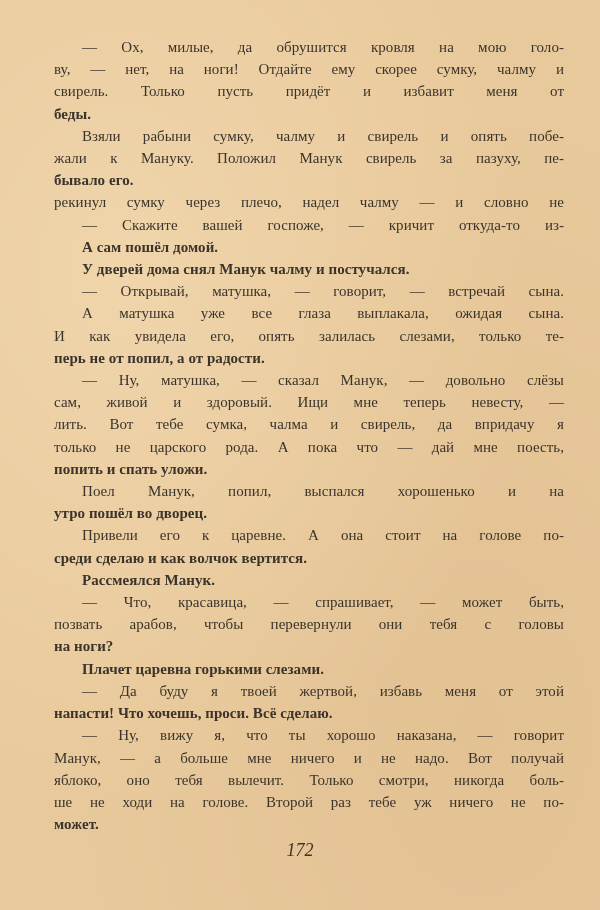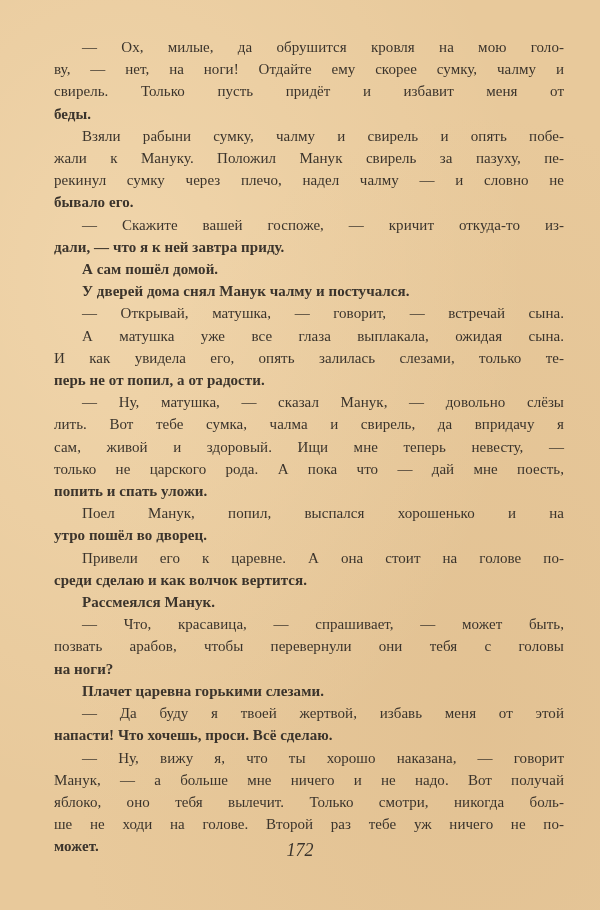--- a/index.html
+++ b/index.html
@@ -60,27 +60,26 @@
   <div class="para-block">
     <span class="line indent">— Ох, милые, да обрушится кровля на мою голо-</span>
     <span class="line">ву, — нет, на ноги! Отдайте ему скорее сумку, чалму и</span>
     <span class="line">свирель. Только пусть придёт и избавит меня от</span>
     <span class="line last">беды.</span>
   </div>
 
   <div class="para-block">
     <span class="line indent">Взяли рабыни сумку, чалму и свирель и опять побе-</span>
     <span class="line">жали к Мануку. Положил Манук свирель за пазуху, пе-</span>
+    <span class="line last">бывало его.</span>
     <span class="line">рекинул сумку через плечо, надел чалму — и словно не</span>
-    <span class="line last">бывало его.</span>
   </div>
 
   <div class="para-block">
     <span class="line indent">— Скажите вашей госпоже, — кричит откуда-то из-</span>
-    <span class="line last">дали, — что я к ней завтра приду.</span>
   </div>
 
   <div class="para-block">
     <span class="line indent last">А сам пошёл домой.</span>
   </div>
 
   <div class="para-block">
     <span class="line indent last">У дверей дома снял Манук чалму и постучался.</span>
   </div>
 
@@ -89,22 +88,22 @@
   </div>
 
   <div class="para-block">
     <span class="line indent">А матушка уже все глаза выплакала, ожидая сына.</span>
     <span class="line">И как увидела его, опять залилась слезами, только те-</span>
     <span class="line last">перь не от попил, а от радости.</span>
   </div>
 
   <div class="para-block">
     <span class="line indent">— Ну, матушка, — сказал Манук, — довольно слёзы</span>
+    <span class="line">сам, живой и здоровый. Ищи мне теперь невесту, —</span>
     <span class="line">лить. Вот тебе сумка, чалма и свирель, да впридачу я</span>
-    <span class="line">сам, живой и здоровый. Ищи мне теперь невесту, —</span>
     <span class="line">только не царского рода. А пока что — дай мне поесть,</span>
     <span class="line last">попить и спать уложи.</span>
   </div>
 
   <div class="para-block">
     <span class="line indent">Поел Манук, попил, выспался хорошенько и на</span>
     <span class="line last">утро пошёл во дворец.</span>
   </div>
 
   <div class="para-block">

